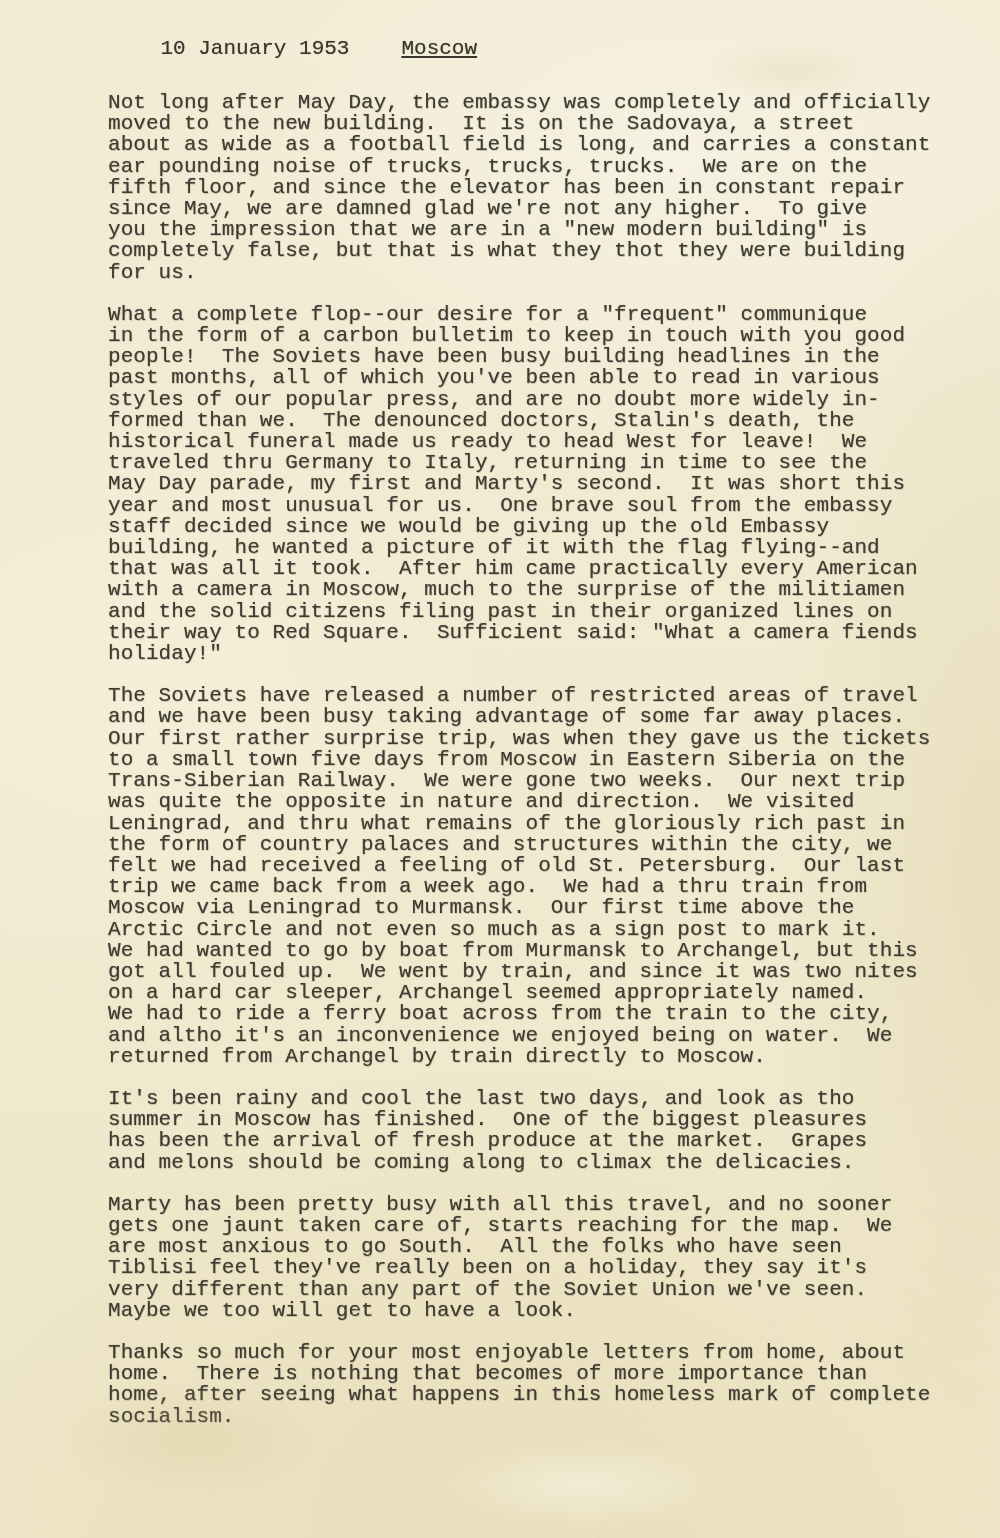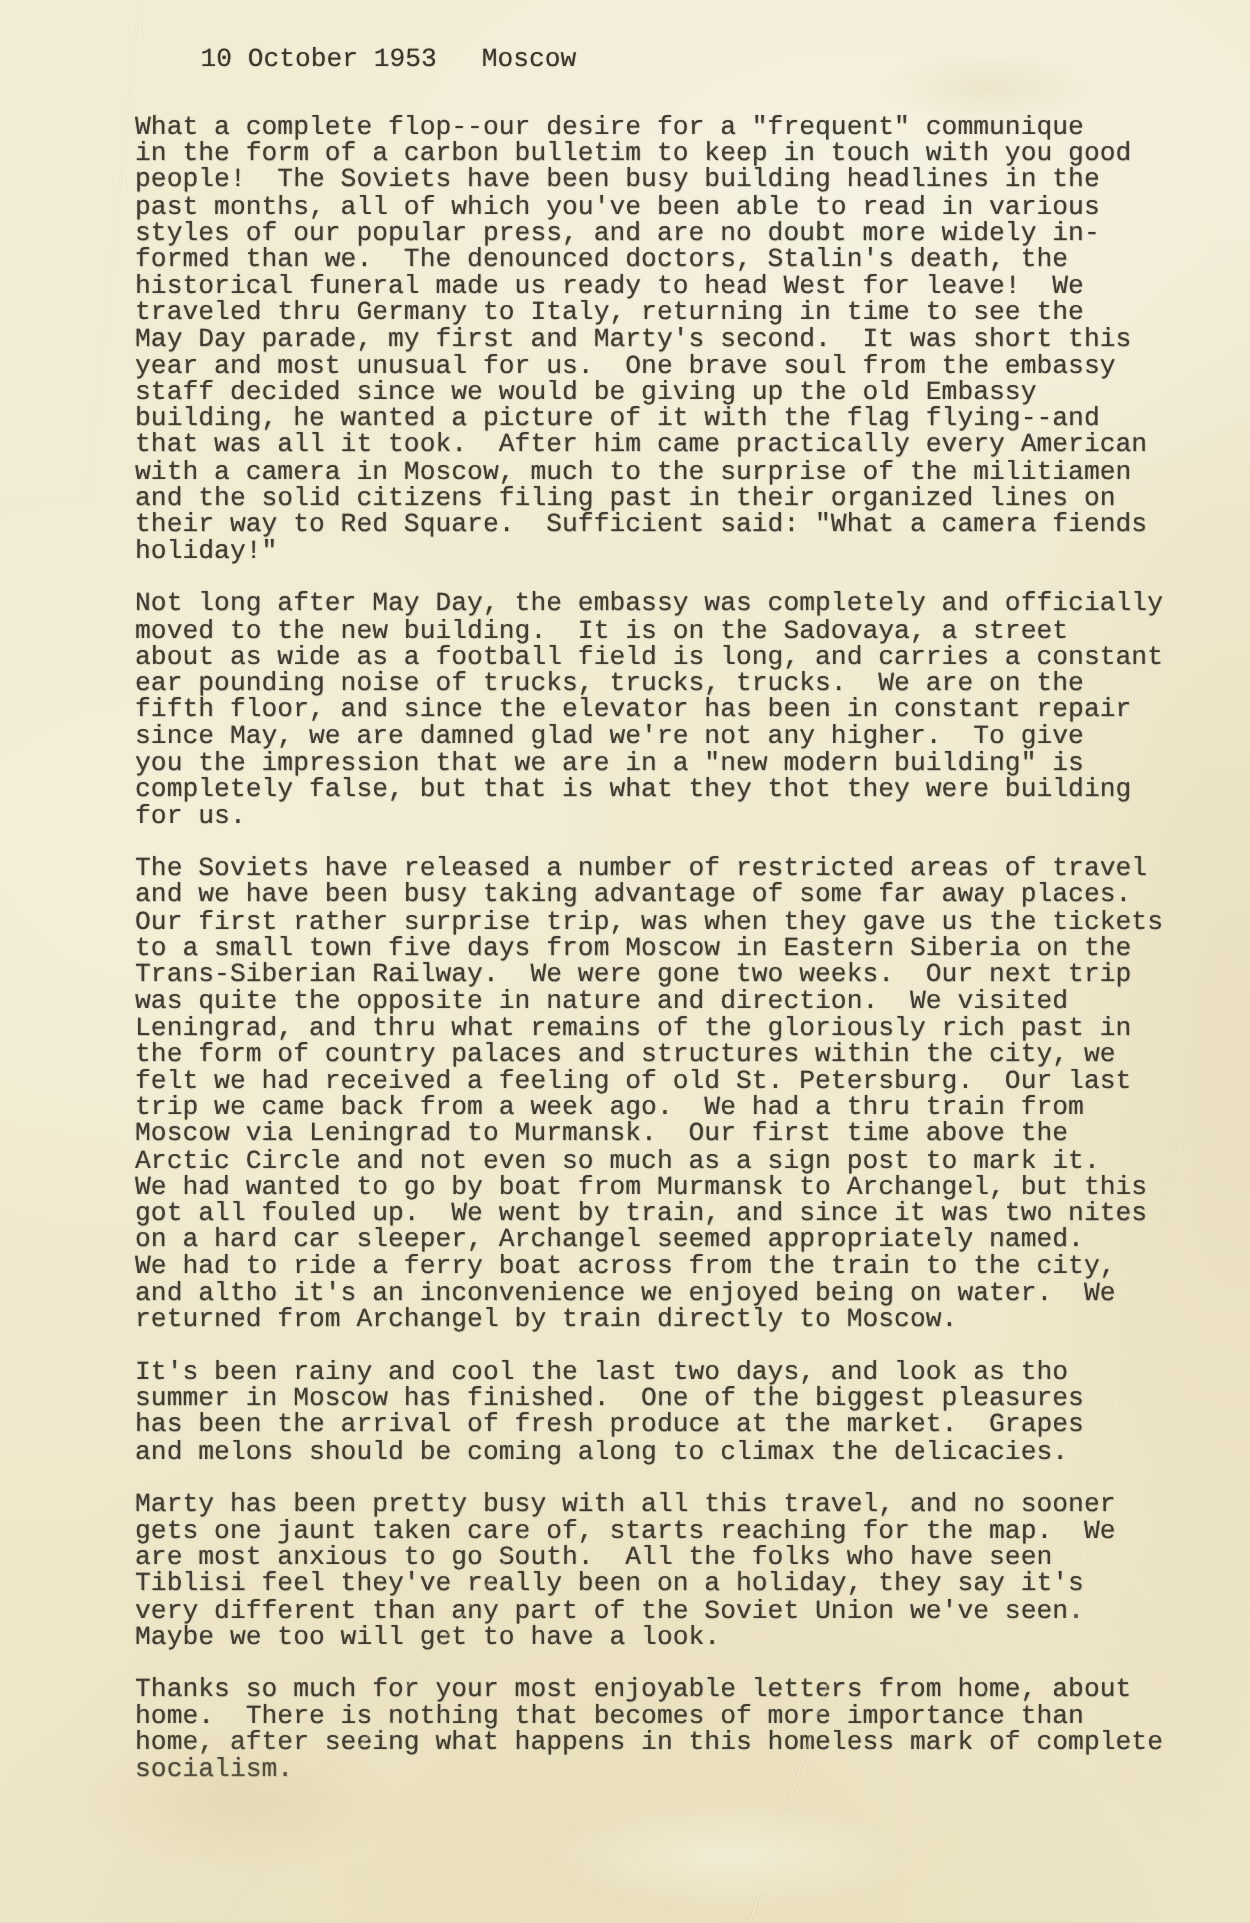--- a/index.html
+++ b/index.html
@@ -24,21 +24,21 @@
   .header {
     position: absolute;
     left: 110px;
     top: 10px;
     font-size: 21px;
     line-height: 26px;
     color: #3a362c;
     text-shadow: 0 0 1px rgba(58,54,44,0.55);
     white-space: pre;
   }
-  .header .loc { margin-left: 36px; }
+  .header .loc { margin-left: 52px; text-decoration: underline; }
   .body-text {
     position: absolute;
     left: 108px;
     top: 92px;
     width: 860px;
     color: #403c32;
     text-shadow: 0 0 1px rgba(64,60,50,0.50), 0.5px 0.5px 0 rgba(64,60,50,0.18);
   }
   .body-text p {
     margin: 0 0 21px 0;
@@ -69,50 +69,50 @@
   .stain-1 { left: 700px; top: 40px; width: 180px; height: 60px; background: radial-gradient(ellipse, rgba(210,192,140,0.22), rgba(210,192,140,0) 70%); }
   .stain-2 { left: 60px; top: 1380px; width: 260px; height: 120px; background: radial-gradient(ellipse, rgba(208,190,138,0.25), rgba(208,190,138,0) 70%); }
   .stain-3 { left: 430px; top: 1440px; width: 300px; height: 90px; background: radial-gradient(ellipse, rgba(255,255,248,0.4), rgba(255,255,248,0) 70%); }
 </style>
 </head>
 <body>
 
 <div class="paper">
 
   <div class="header">
-    <span>10 October 1953</span><span class="loc">Moscow</span>
+    <span>10 January 1953</span><span class="loc">Moscow</span>
   </div>
 
   <div class="body-text">
+    <p>Not long after May Day, the embassy was completely and officially
+moved to the new building.  It is on the Sadovaya, a street
+about as wide as a football field is long, and carries a constant
+ear pounding noise of trucks, trucks, trucks.  We are on the
+fifth floor, and since the elevator has been in constant repair
+since May, we are damned glad we're not any higher.  To give
+you the impression that we are in a "new modern building" is
+completely false, but that is what they thot they were building
+for us.</p>
     <p>What a complete flop--our desire for a "frequent" communique
 in the form of a carbon bulletim to keep in touch with you good
 people!  The Soviets have been busy building headlines in the
 past months, all of which you've been able to read in various
 styles of our popular press, and are no doubt more widely in-
 formed than we.  The denounced doctors, Stalin's death, the
 historical funeral made us ready to head West for leave!  We
 traveled thru Germany to Italy, returning in time to see the
 May Day parade, my first and Marty's second.  It was short this
 year and most unusual for us.  One brave soul from the embassy
 staff decided since we would be giving up the old Embassy
 building, he wanted a picture of it with the flag flying--and
 that was all it took.  After him came practically every American
 with a camera in Moscow, much to the surprise of the militiamen
 and the solid citizens filing past in their organized lines on
 their way to Red Square.  Sufficient said: "What a camera fiends
 holiday!"</p>
-    <p>Not long after May Day, the embassy was completely and officially
-moved to the new building.  It is on the Sadovaya, a street
-about as wide as a football field is long, and carries a constant
-ear pounding noise of trucks, trucks, trucks.  We are on the
-fifth floor, and since the elevator has been in constant repair
-since May, we are damned glad we're not any higher.  To give
-you the impression that we are in a "new modern building" is
-completely false, but that is what they thot they were building
-for us.</p>
     <p>The Soviets have released a number of restricted areas of travel
 and we have been busy taking advantage of some far away places.
 Our first rather surprise trip, was when they gave us the tickets
 to a small town five days from Moscow in Eastern Siberia on the
 Trans-Siberian Railway.  We were gone two weeks.  Our next trip
 was quite the opposite in nature and direction.  We visited
 Leningrad, and thru what remains of the gloriously rich past in
 the form of country palaces and structures within the city, we
 felt we had received a feeling of old St. Petersburg.  Our last
 trip we came back from a week ago.  We had a thru train from

